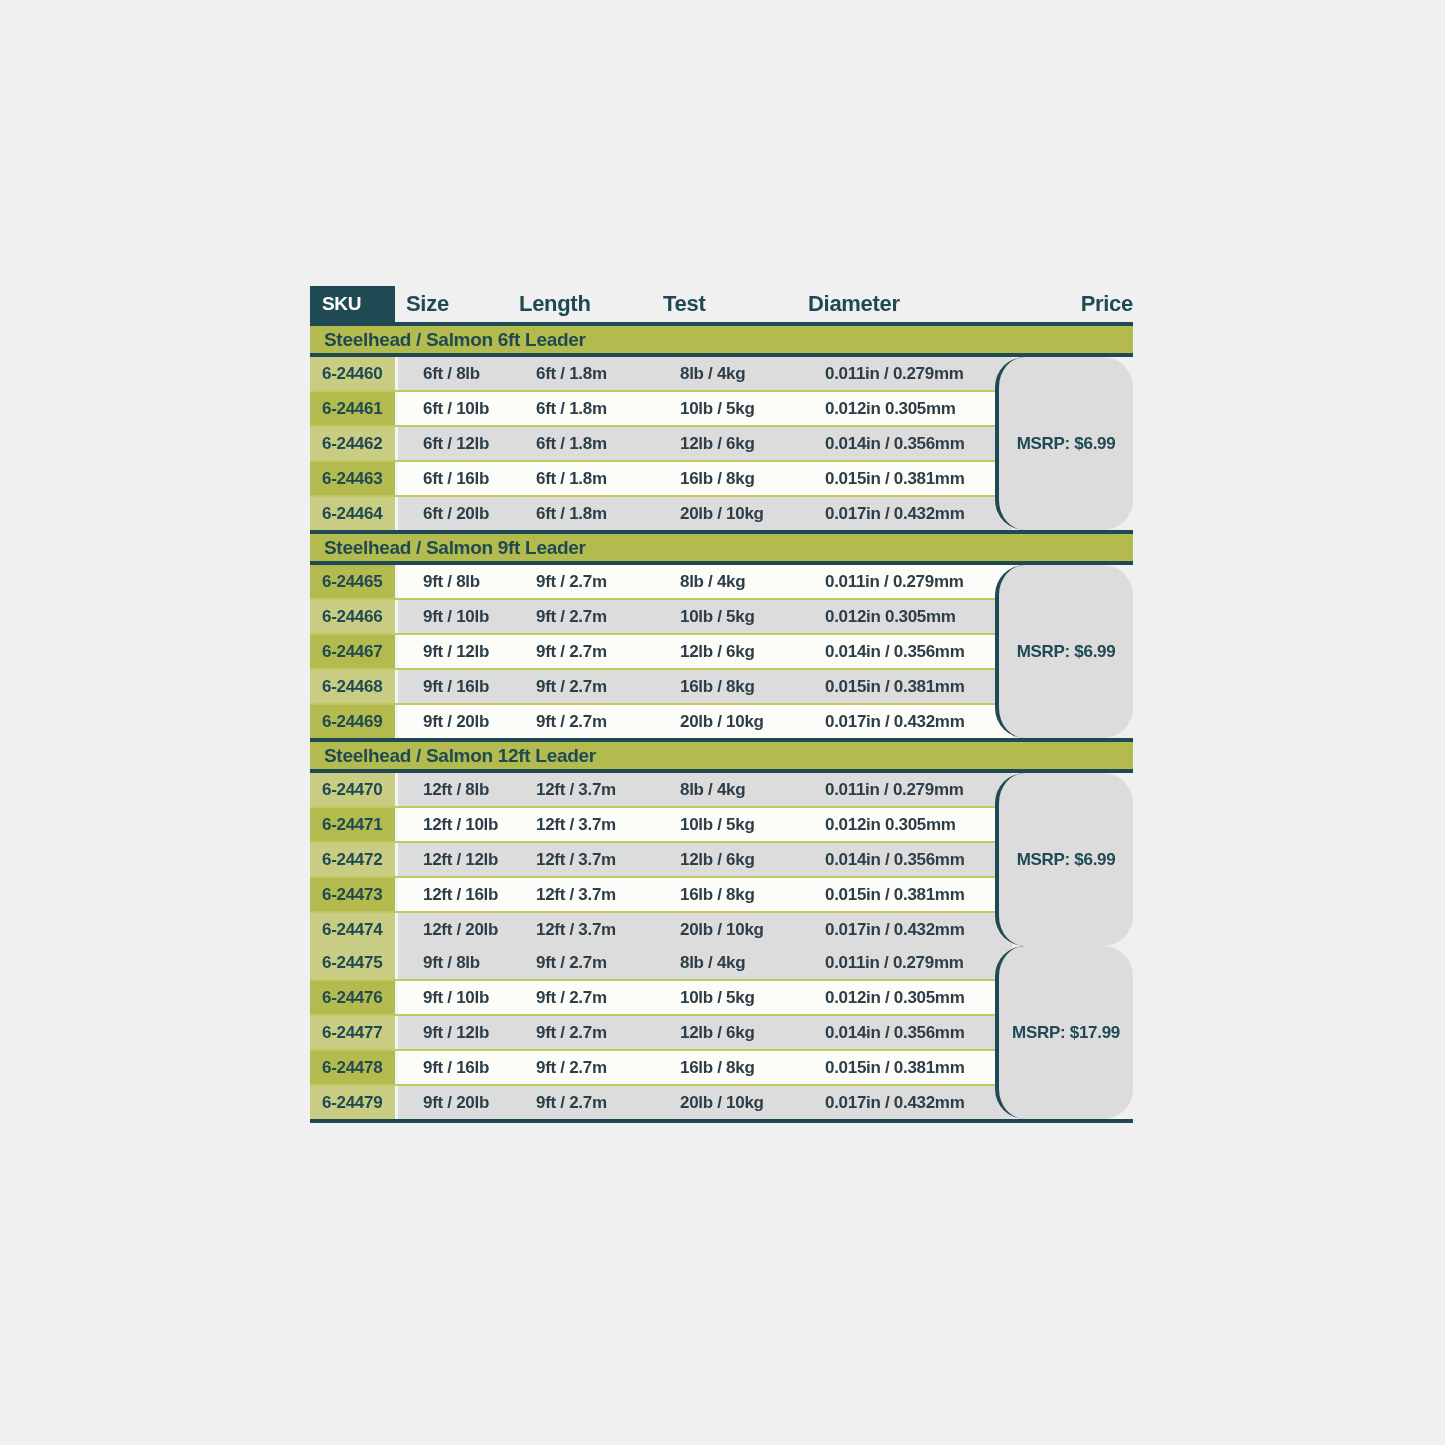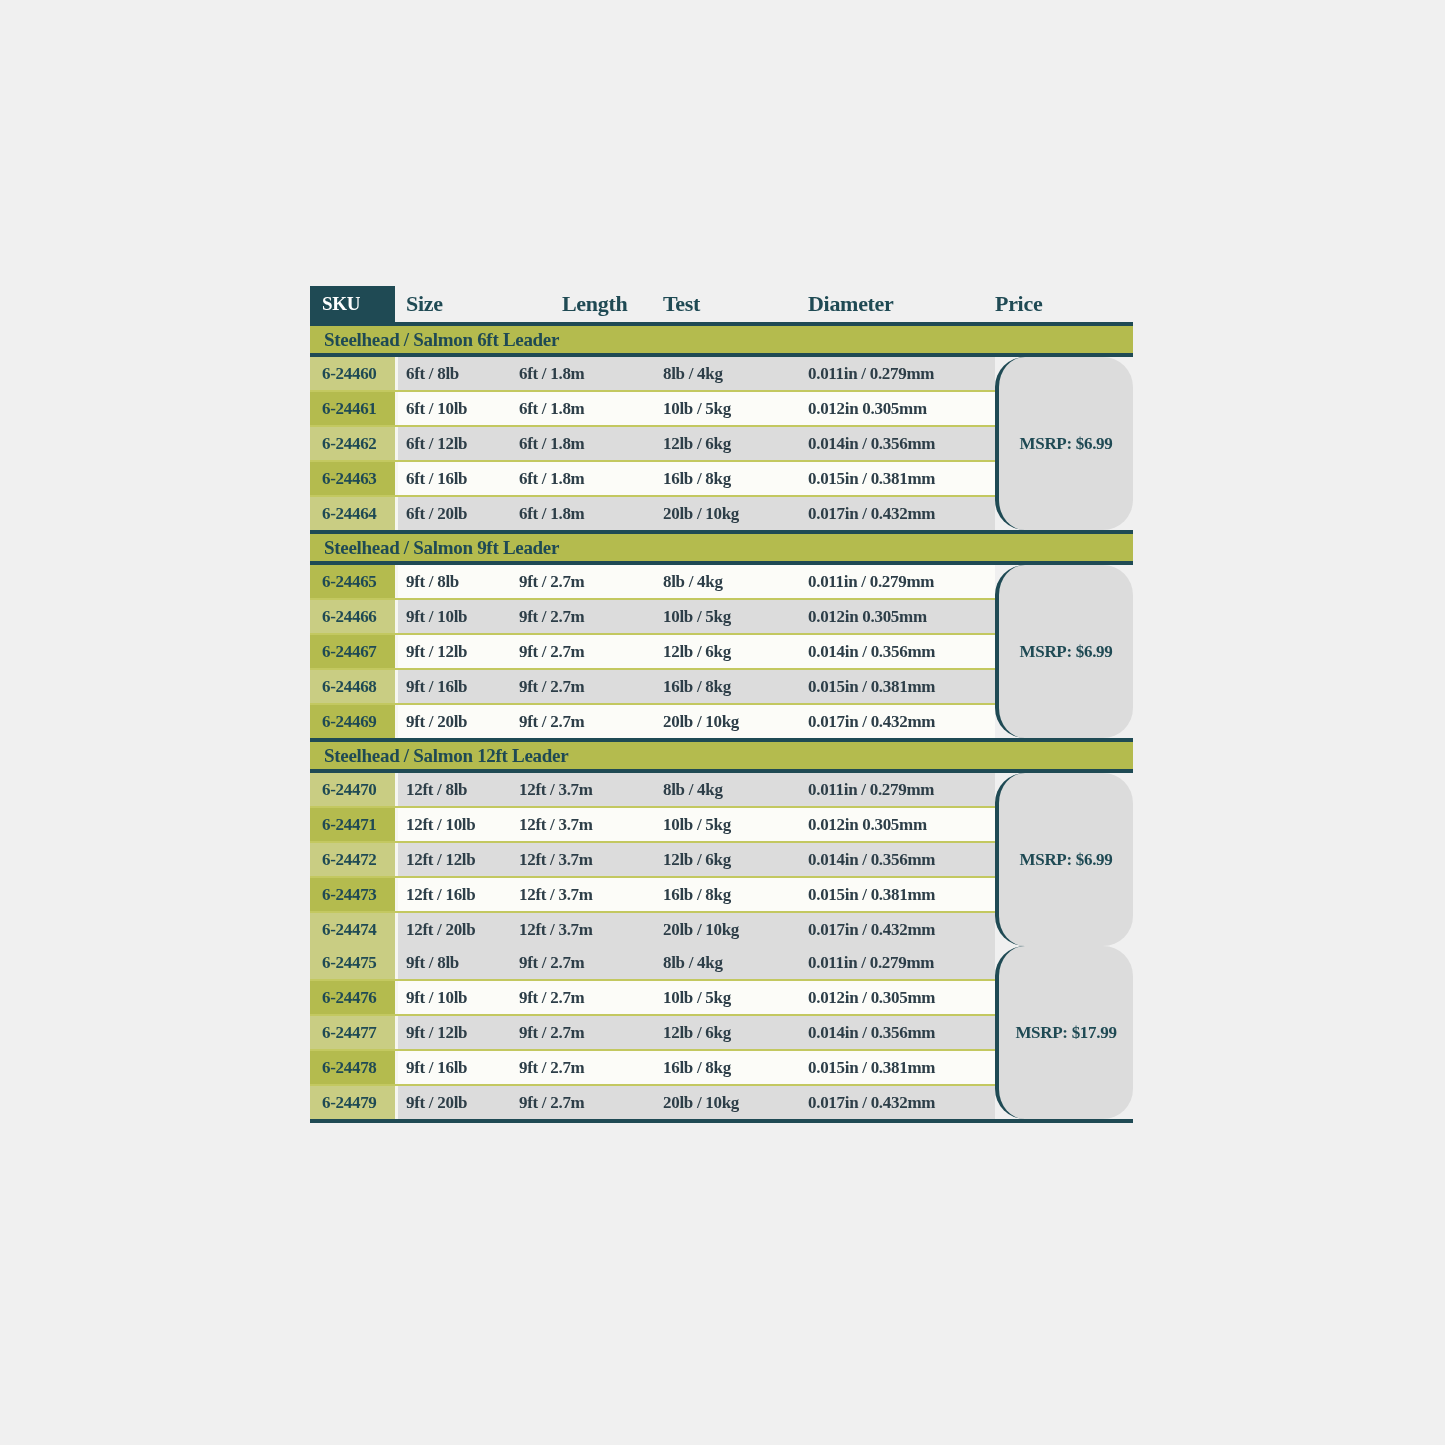--- a/index.html
+++ b/index.html
@@ -10,60 +10,60 @@
     --row-gray:#dcdcdc;
     --row-white:#fcfcf8;
     --price-bg:#dcdcdc;
     --data-text:#2d3e48;
     --page-bg:#f0f0f0;
   }
   *{margin:0;padding:0;box-sizing:content-box;}
   html,body{background:var(--page-bg);}
   .canvas{
     position:relative;width:1278px;height:1445px;background:var(--page-bg);
-    font-family:Liberation Serif, serif;overflow:hidden;
+    font-family:Liberation Sans, sans-serif;overflow:hidden;
   }
   .spec-table{position:absolute;left:310px;top:286px;width:823px;}
 
   
   .header-row{position:relative;height:36px;}
   .sku-header{
     position:absolute;left:0;top:0;width:73px;height:36px;padding-left:12px;
     background:var(--teal);color:#ffffff;font-weight:bold;font-size:19px;line-height:36px;
     letter-spacing:-0.3px;
   }
   .col-header{
     position:absolute;top:0;line-height:36px;font-weight:bold;font-size:22px;
     color:var(--teal);letter-spacing:-0.3px;white-space:nowrap;
   }
   .col-header.h-size{left:96px;}
-  .col-header.h-length{left:209px;margin-left:43px;}
+  .col-header.h-length{left:209px;}
   .col-header.h-test{left:353px;}
   .col-header.h-diameter{left:498px;}
-  .col-header.h-price{left:685px;width:138px;text-align:left;}
+  .col-header.h-price{left:685px;width:138px;text-align:right;}
 
   
   .band{
     height:27px;background:var(--olive);
     border-top:4px solid var(--teal);border-bottom:4px solid var(--teal);
     line-height:27px;padding-left:14px;font-weight:bold;font-size:19px;
     color:var(--teal);letter-spacing:-0.3px;white-space:nowrap;
   }
   .rows{position:relative;}
   .row{display:flex;height:33px;}
   .row:not(:last-of-type){border-bottom:2px solid var(--separator);}
   .sku-cell{
     width:73px;padding-left:12px;font-weight:bold;font-size:17px;line-height:33px;
     color:var(--teal);letter-spacing:-0.3px;border-right:3px solid #f6f6f0;
     white-space:nowrap;
   }
   .sku-light{background:var(--olive-light);}
   .sku-dark{background:var(--olive);}
   .data-strip{
-    width:589px;padding-left:8px;display:flex;line-height:33px;
+    width:589px;padding-left:25px;display:flex;line-height:33px;
     font-weight:bold;font-size:17px;color:var(--data-text);letter-spacing:-0.3px;
     white-space:nowrap;
   }
   .row-gray .data-strip{background:var(--row-gray);}
   .row-white .data-strip{background:var(--row-white);}
   .c-size{width:113px;}
   .c-length{width:144px;}
   .c-test{width:145px;}
   .c-diameter{flex:1;}
 

